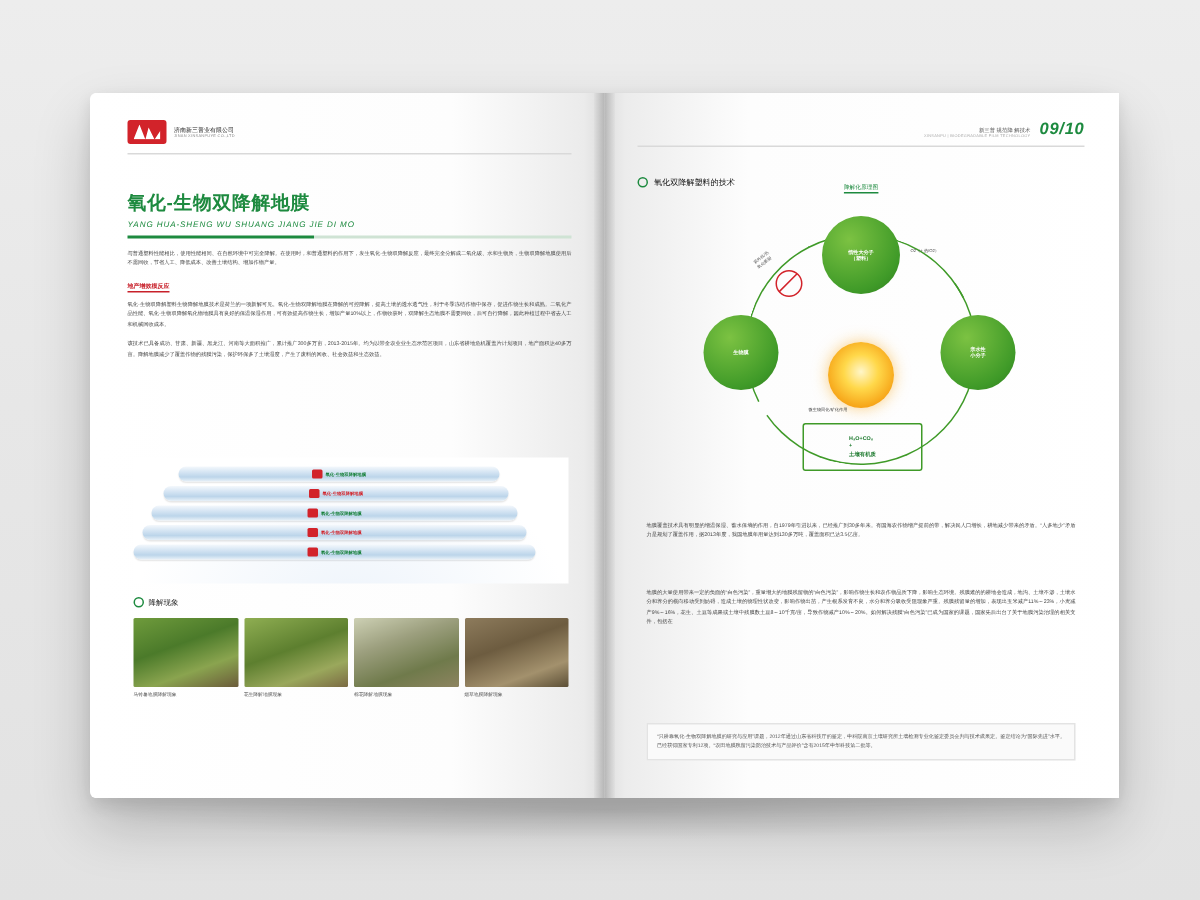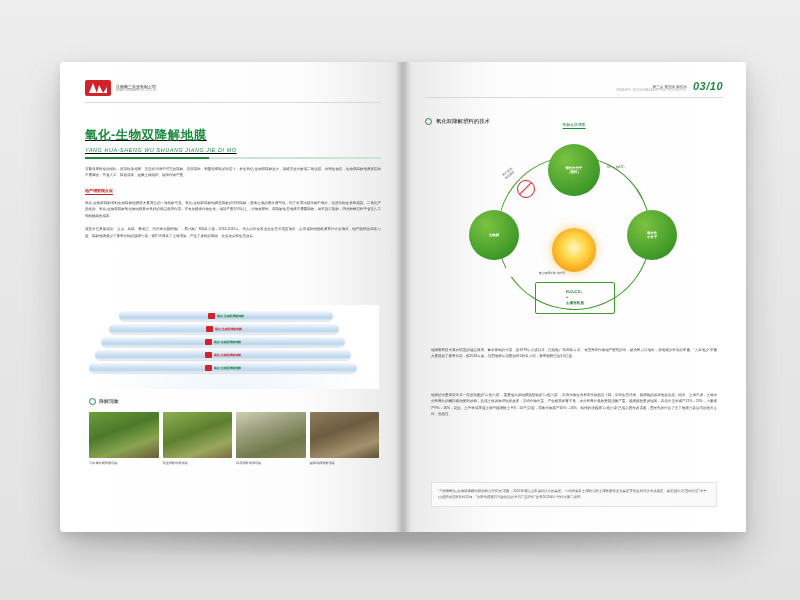--- a/index.html
+++ b/index.html
@@ -31,21 +31,21 @@
   .lp-pad{position:absolute;left:22px;top:18px;width:296px;}
   .logo-row{display:flex;align-items:center;gap:5px;}
   .logo-mark{width:26px;height:16px;background:#d2232a;border-radius:2px;position:relative;}
   .logo-mark:after{content:"";position:absolute;left:4px;top:3px;width:18px;height:10px;
     background:#fff;clip-path:polygon(0 100%,22% 0,44% 100%,56% 20%,78% 100%,100% 40%,100% 100%);}
   .logo-text{font-size:3.6px;color:#333;line-height:1.35;}
   .logo-text .cn{font-size:4px;color:#222;}
   .logo-text .en{font-size:2.6px;color:#888;letter-spacing:.2px;}
   .hr-top{margin-top:6px;height:1px;background:#d9d9d9;}
 
-  .title-block{margin-top:24px;text-decoration:underline;}
+  .title-block{margin-top:24px;}
   .title-cn{font-size:12.5px;color:#1d8a3f;font-weight:bold;letter-spacing:.5px;}
   .title-en{margin-top:3px;font-size:5.4px;color:#1d8a3f;font-style:italic;letter-spacing:.6px;}
   .title-rule{margin-top:4px;height:2px;width:100%;
     background:linear-gradient(90deg,#1d8a3f 0%,#1d8a3f 42%,#cfe3d4 42%,#cfe3d4 100%);}
 
   .para{font-size:3.5px;line-height:1.85;color:#444;margin-top:7px;text-align:justify;}
   .sub-red{font-size:4px;color:#c8202a;margin-top:9px;font-weight:bold;}
   .sub-red span{border-bottom:1px solid #c8202a;padding-bottom:1px;}
 
   
@@ -208,21 +208,21 @@
     </div>
   </div>
 
   <div class="page page-right">
     <div class="rp-pad">
       <div class="rp-head">
         <div class="lines">
           <div class="cn">新三普 规范降 解技术</div>
           <div class="en">XINSANPU | BIODEGRADABLE FILM TECHNOLOGY</div>
         </div>
-        <div class="pgnum">03/10</div>
+        <div class="pgnum">09/10</div>
       </div>
       <div class="hr-top-r"></div>
 
       <div class="r-sec">
         <span class="bullet"></span><span>氧化双降解塑料的技术</span>
       </div>
     </div>
 
     <div class="diagram">
       <div class="diagram-title">降解化原理图</div>

